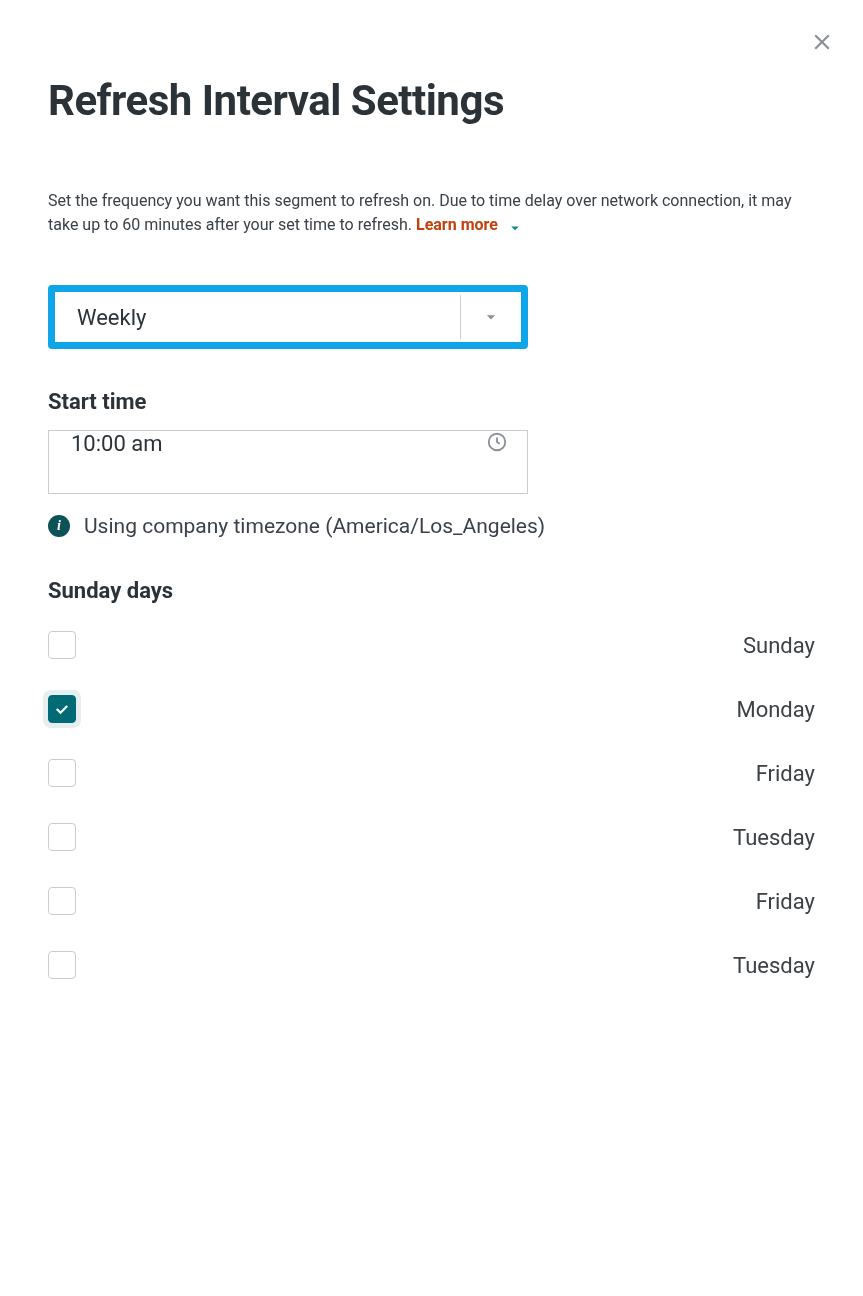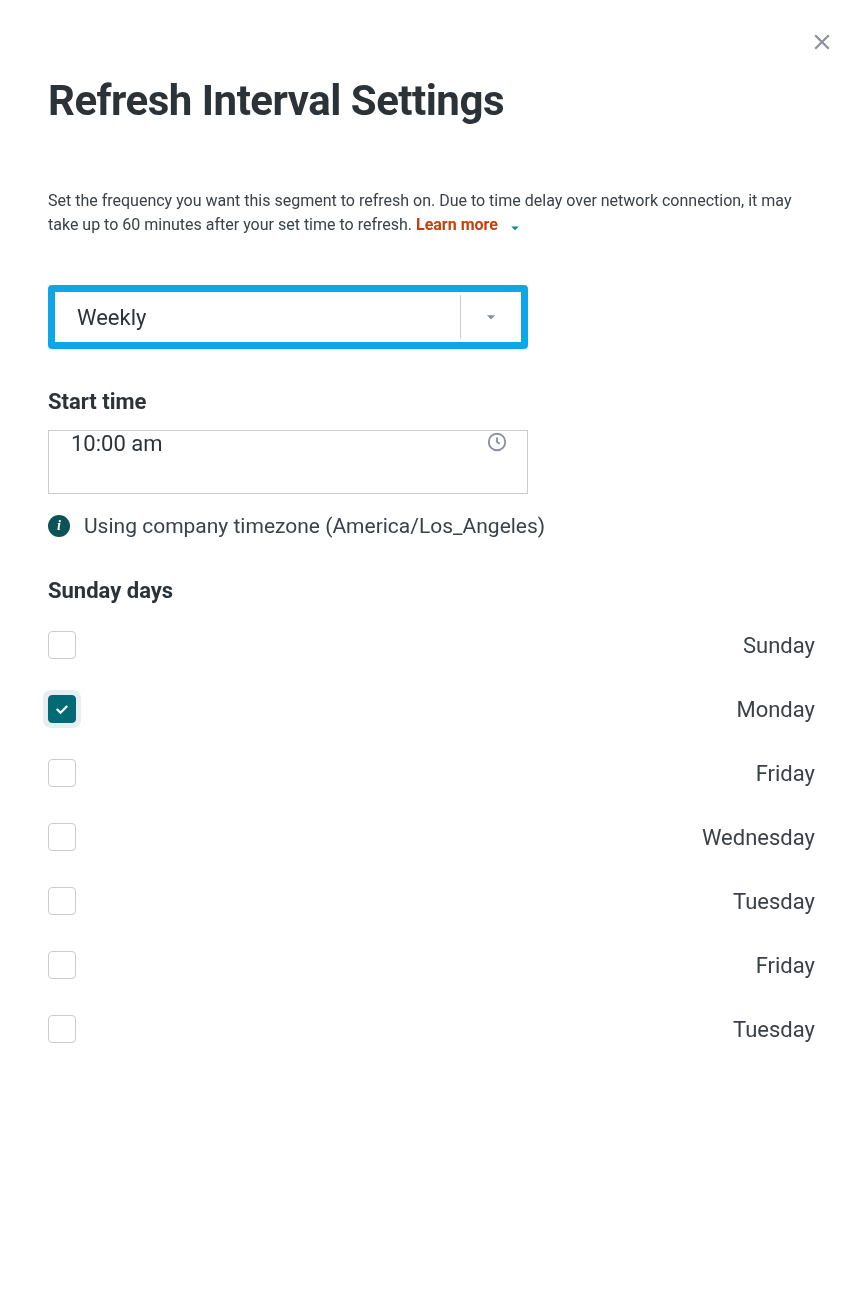--- a/index.html
+++ b/index.html
@@ -276,24 +276,20 @@
             </svg>
           </div>
           <span class="day-label">Monday</span>
         </div>
         <div class="day-item">
           <div class="checkbox"></div>
           <span class="day-label">Friday</span>
         </div>
         <div class="day-item">
           <div class="checkbox"></div>
-          <span class="day-label">Wednesday</span>
-        </div>
-        <div class="day-item">
-          <div class="checkbox"></div>
           <span class="day-label">Tuesday</span>
         </div>
         <div class="day-item">
           <div class="checkbox"></div>
           <span class="day-label">Friday</span>
         </div>
         <div class="day-item">
           <div class="checkbox"></div>
           <span class="day-label">Tuesday</span>
         </div>

